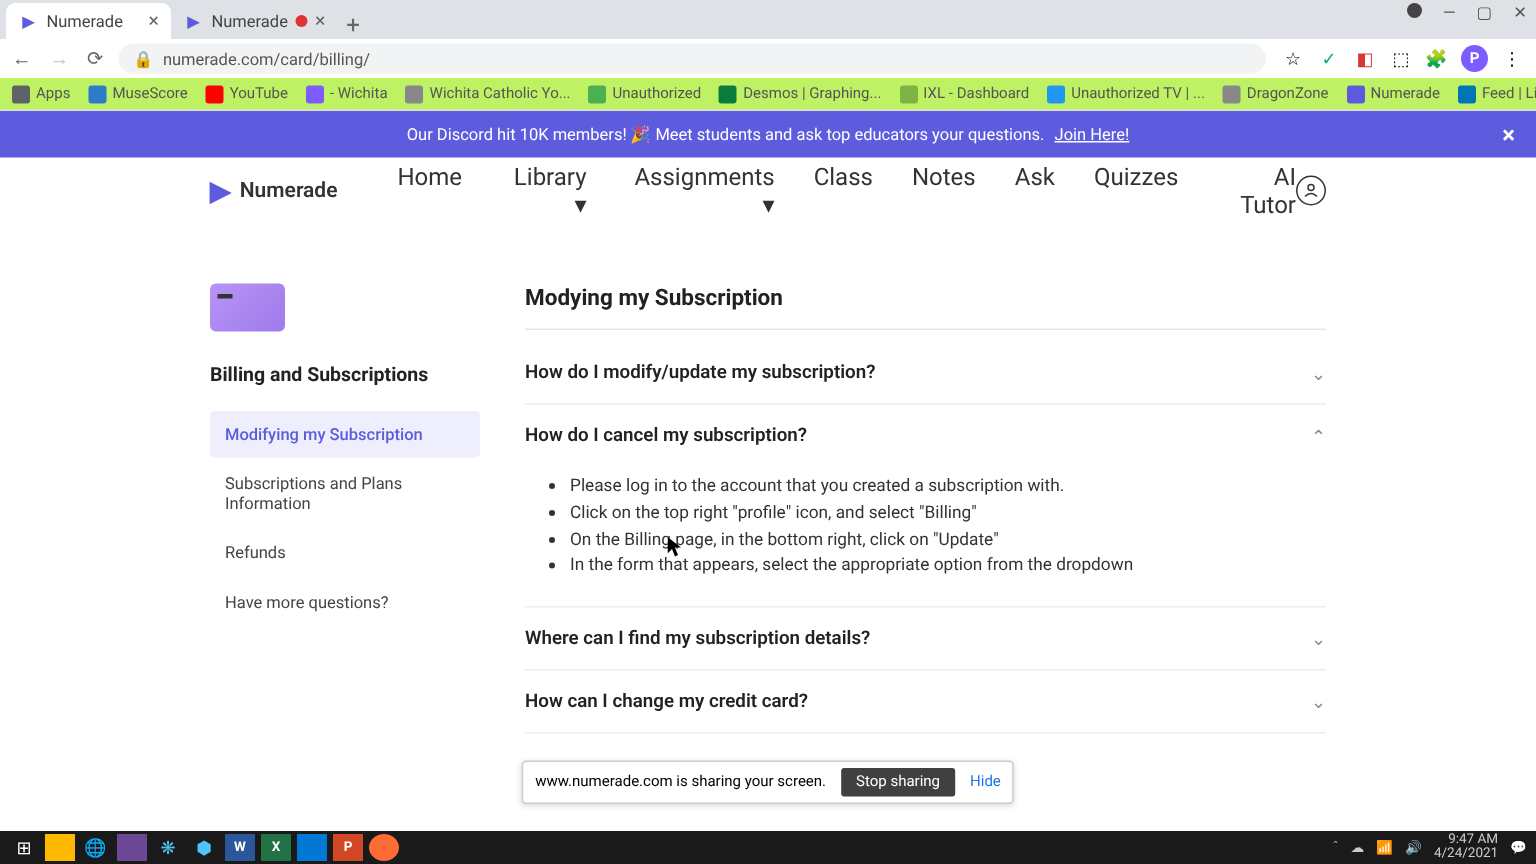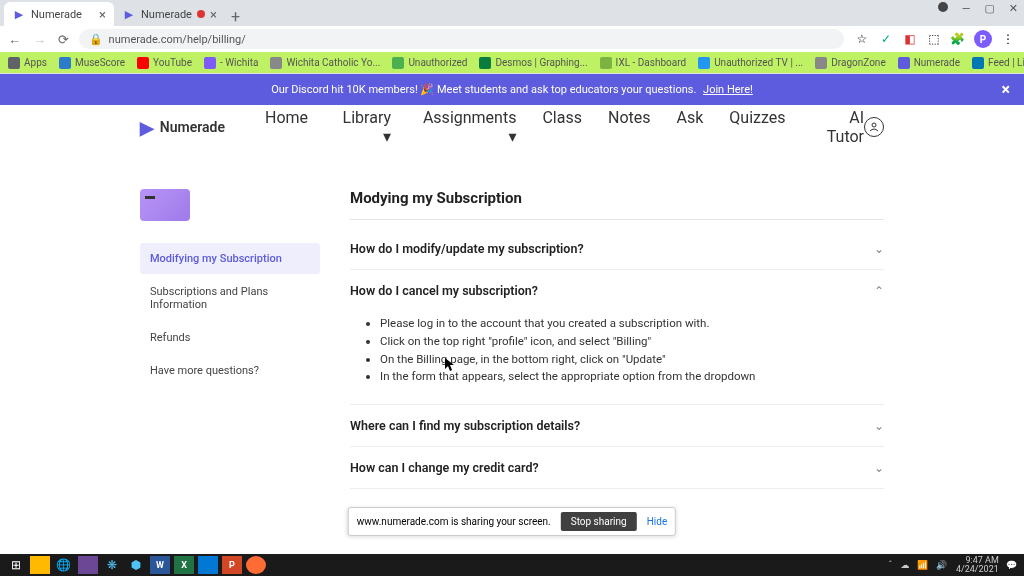--- a/index.html
+++ b/index.html
@@ -104,21 +104,21 @@
     <span class="new-tab">+</span>
   </div>
   <div class="addr-bar">
     <div class="nav-icons">
       <span>←</span>
       <span style="opacity:.4">→</span>
       <span>⟳</span>
     </div>
     <div class="url-field">
       <span>🔒</span>
-      <span>numerade.com/help/billing/</span>
+      <span>numerade.com/card/billing/</span>
     </div>
     <div class="addr-right">
       <span class="ext-icon">☆</span>
       <span class="ext-icon" style="color:#0a8">✓</span>
       <span class="ext-icon" style="color:#d33">◧</span>
       <span class="ext-icon">⬚</span>
       <span class="ext-icon">🧩</span>
       <span class="profile-badge">P</span>
       <span class="ext-icon">⋮</span>
     </div>
@@ -206,20 +206,21 @@
           <circle cx="5" cy="3" r="2" fill="none" stroke="#333" stroke-width="1"></circle>
           <path d="M1 9 Q5 5 9 9" fill="none" stroke="#333" stroke-width="1"></path>
         </svg>
     </div>
   </div>
 </div>
 
 <div class="content">
   <div class="sidebar">
     <div class="card-img"></div>
+    <div class="sidebar-title">Billing and Subscriptions</div>
     <div class="sidebar-item active">Modifying my Subscription</div>
     <div class="sidebar-item">Subscriptions and Plans Information</div>
     <div class="sidebar-item">Refunds</div>
     <div class="sidebar-item">Have more questions?</div>
   </div>
 
   <div class="main">
     <div class="page-title">Modying my Subscription</div>
 
     <div class="faq-item">

